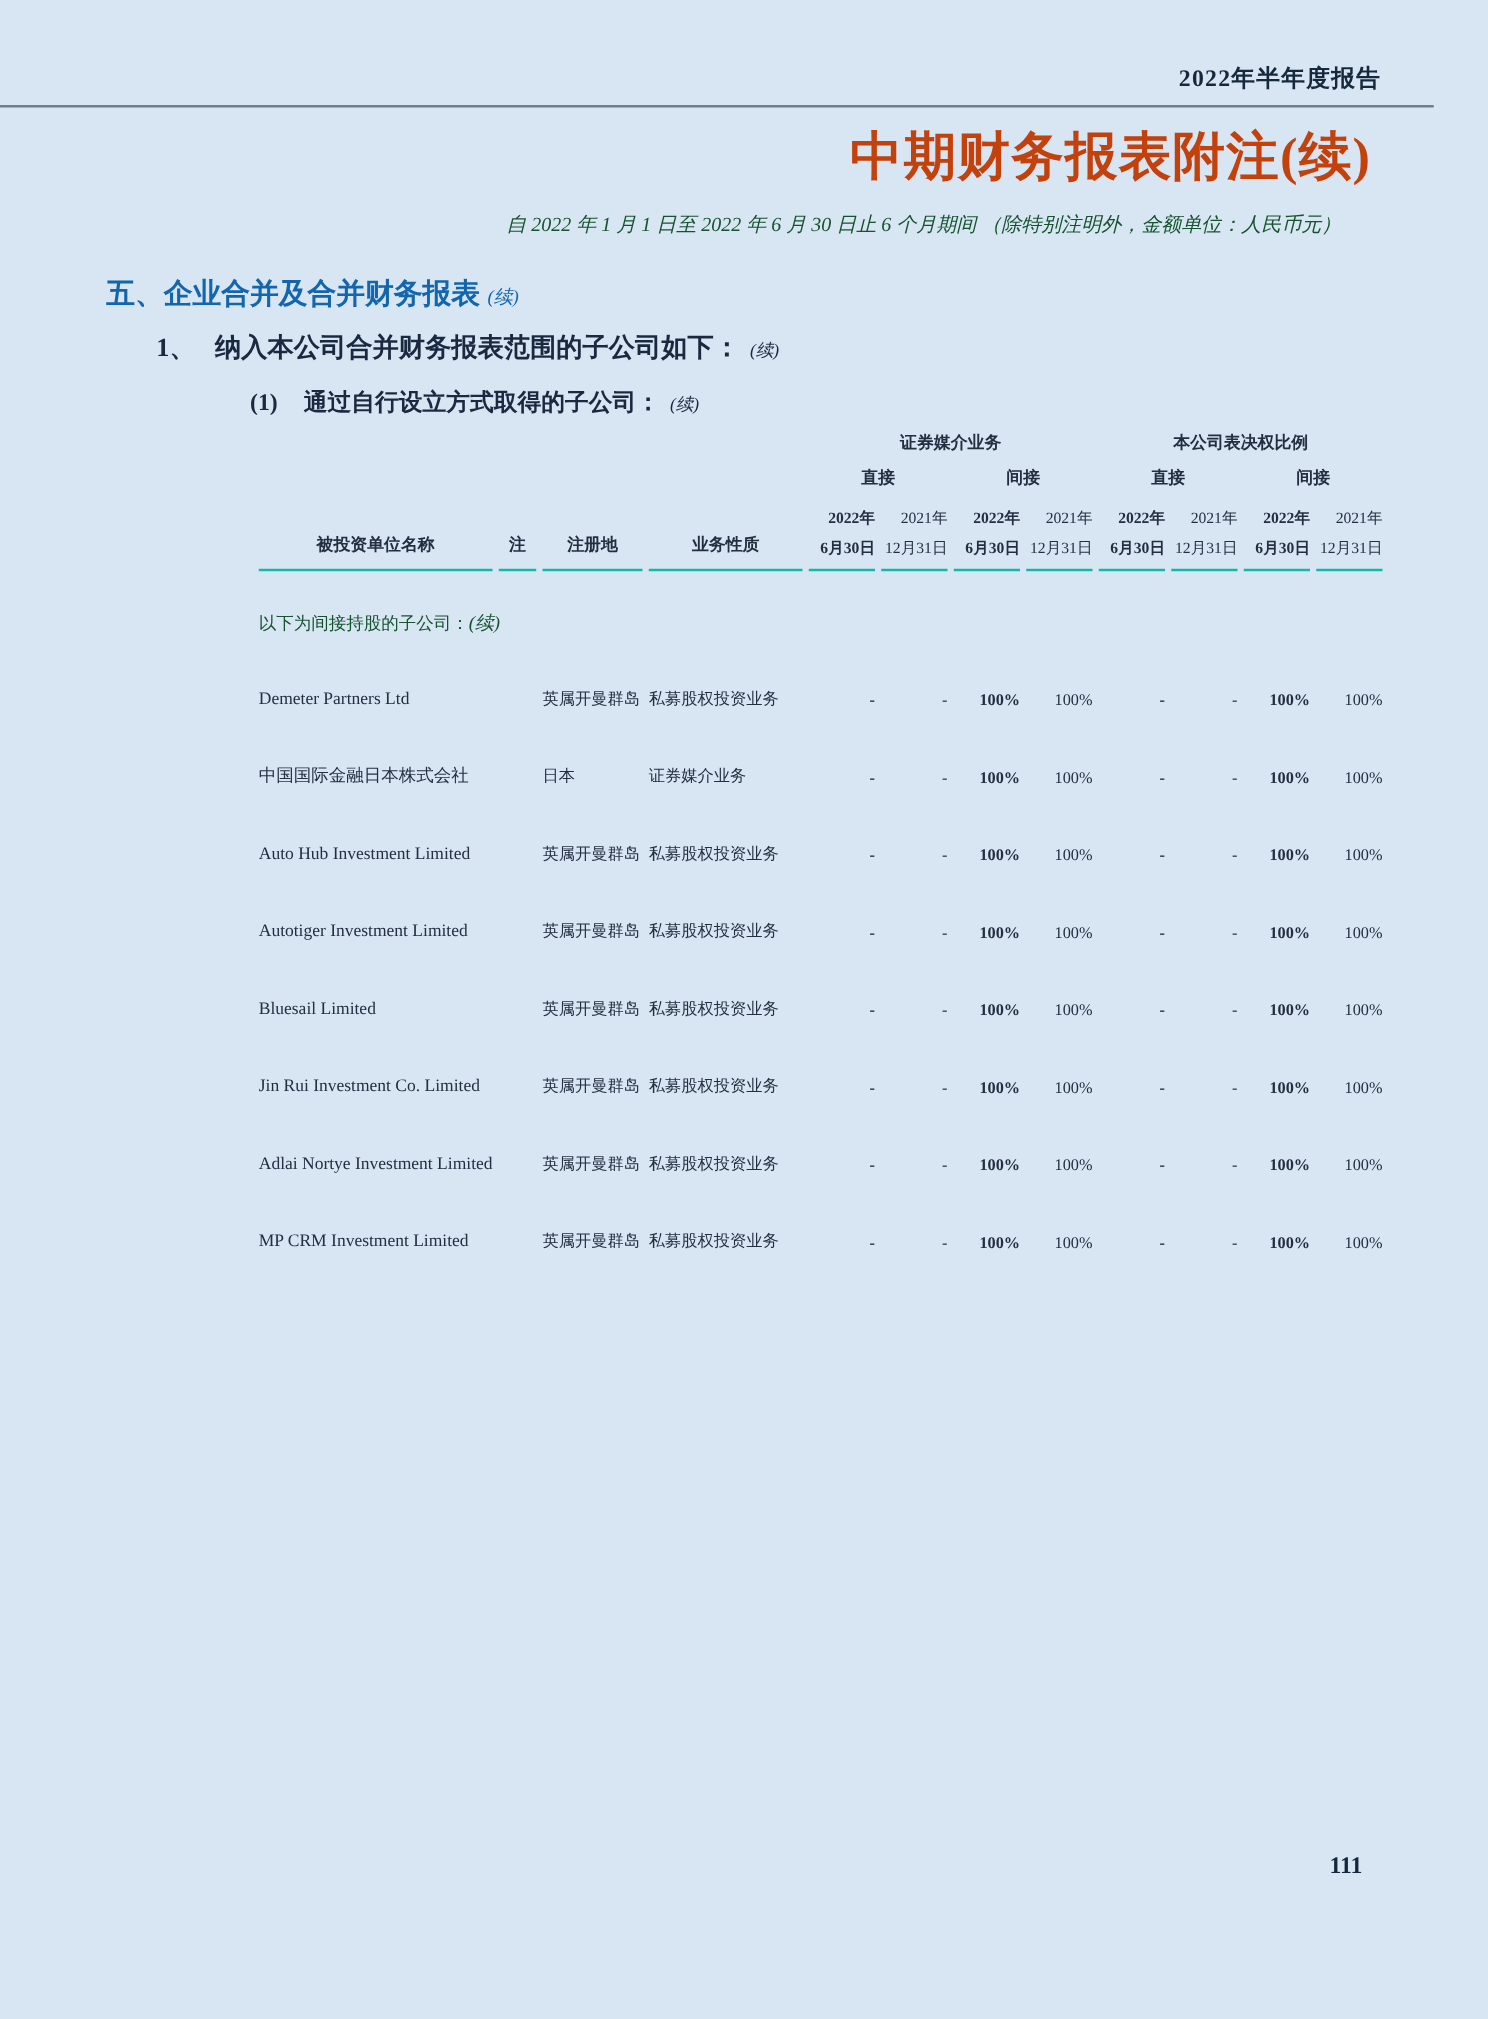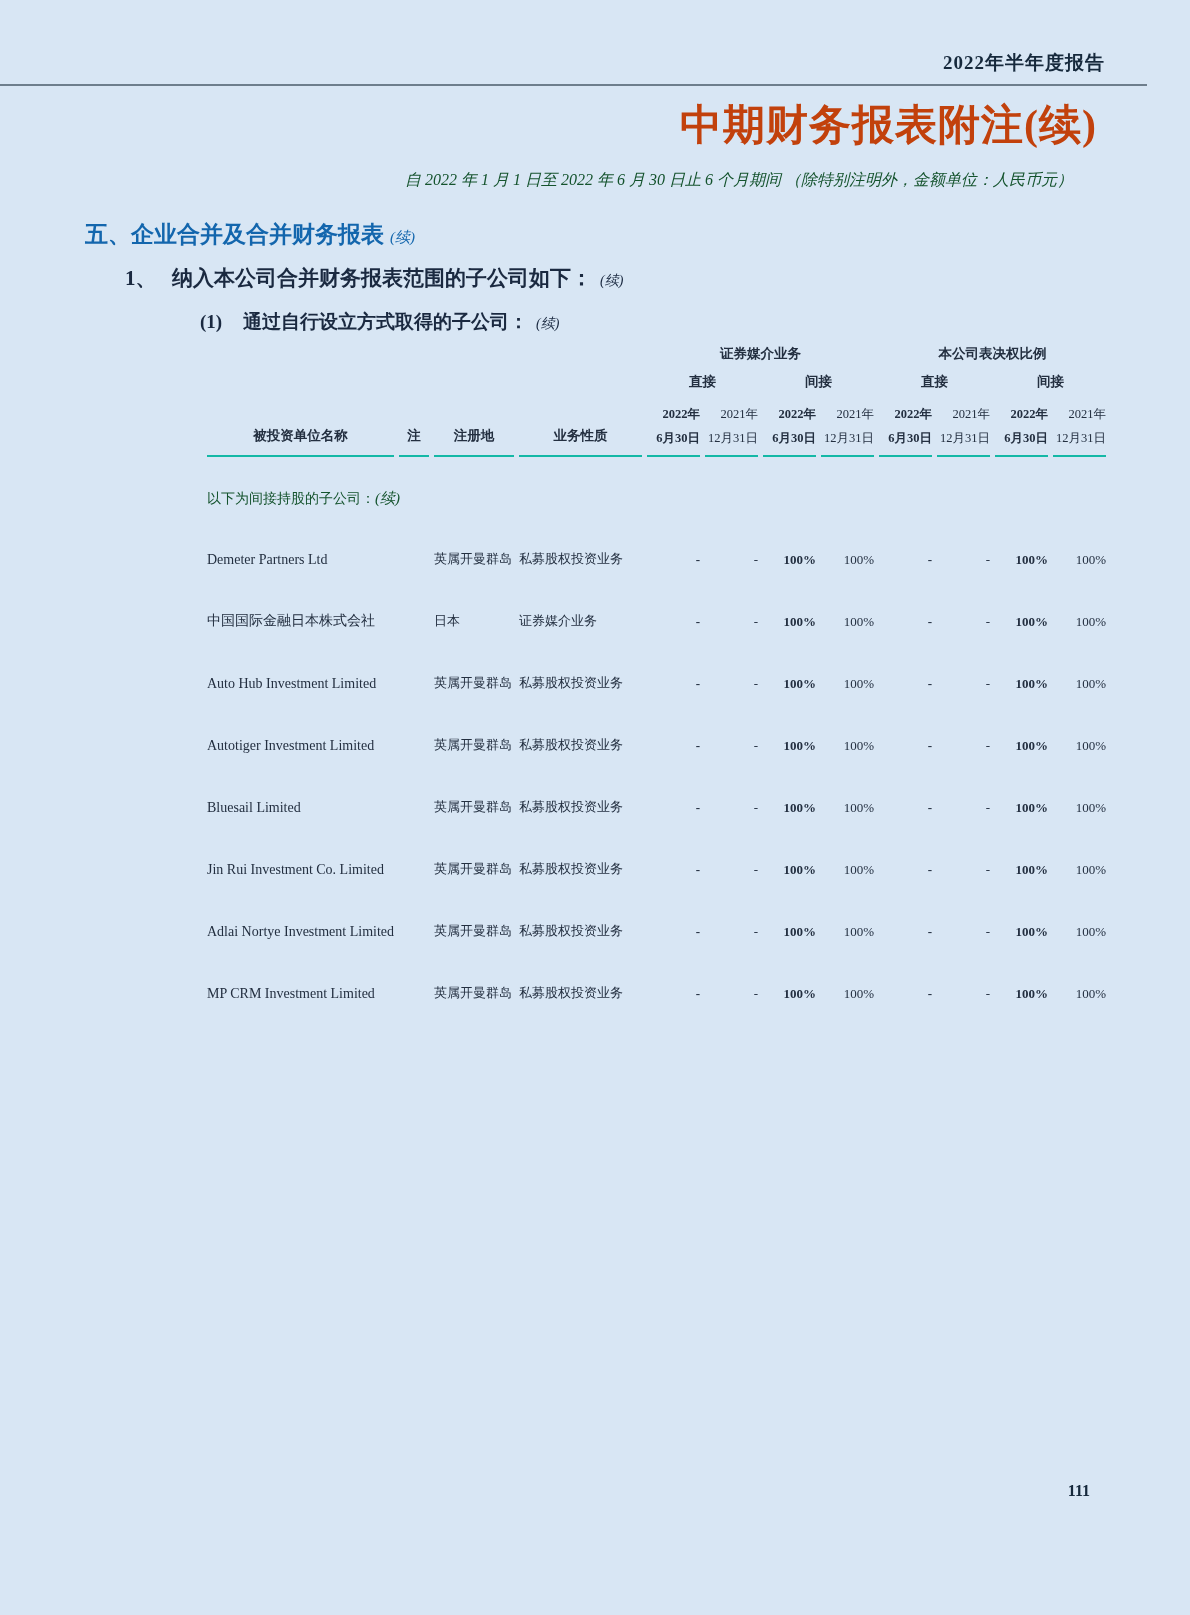--- a/index.html
+++ b/index.html
@@ -39,21 +39,21 @@
   .dates th:nth-child(even){font-weight:normal;}
   tbody td{vertical-align:bottom;white-space:nowrap;}
   .note-row td{padding-top:32px;padding-bottom:0;font-size:14px;color:#14532d;}
   .data-row{height:62px;}
   .data-row td{padding-bottom:2px;}
   .data-row .name{font-size:14px;}
   .data-row td.val{text-align:right;}
   .data-row td.val:nth-child(odd){font-weight:bold;}
   .data-row td:nth-child(even).val{font-weight:normal;}
 
-  .page-number{top:1482px;right:100px;font-size:16px;font-weight:bold;color:#16293c;text-align:center;}
+  .page-number{top:1482px;right:100px;font-size:19px;font-weight:bold;color:#16293c;text-align:center;}
 </style>
 </head>
 <body>
 
 <div class="abs report-header">2022年半年度报告</div>
 <div class="abs top-rule"></div>
 <div class="abs doc-title">中期财务报表附注(续)</div>
 <div class="abs doc-subtitle">自 2022 年 1 月 1 日至 2022 年 6 月 30 日止 6 个月期间 （除特别注明外，金额单位：人民币元）</div>
 
 <div class="abs h1">

